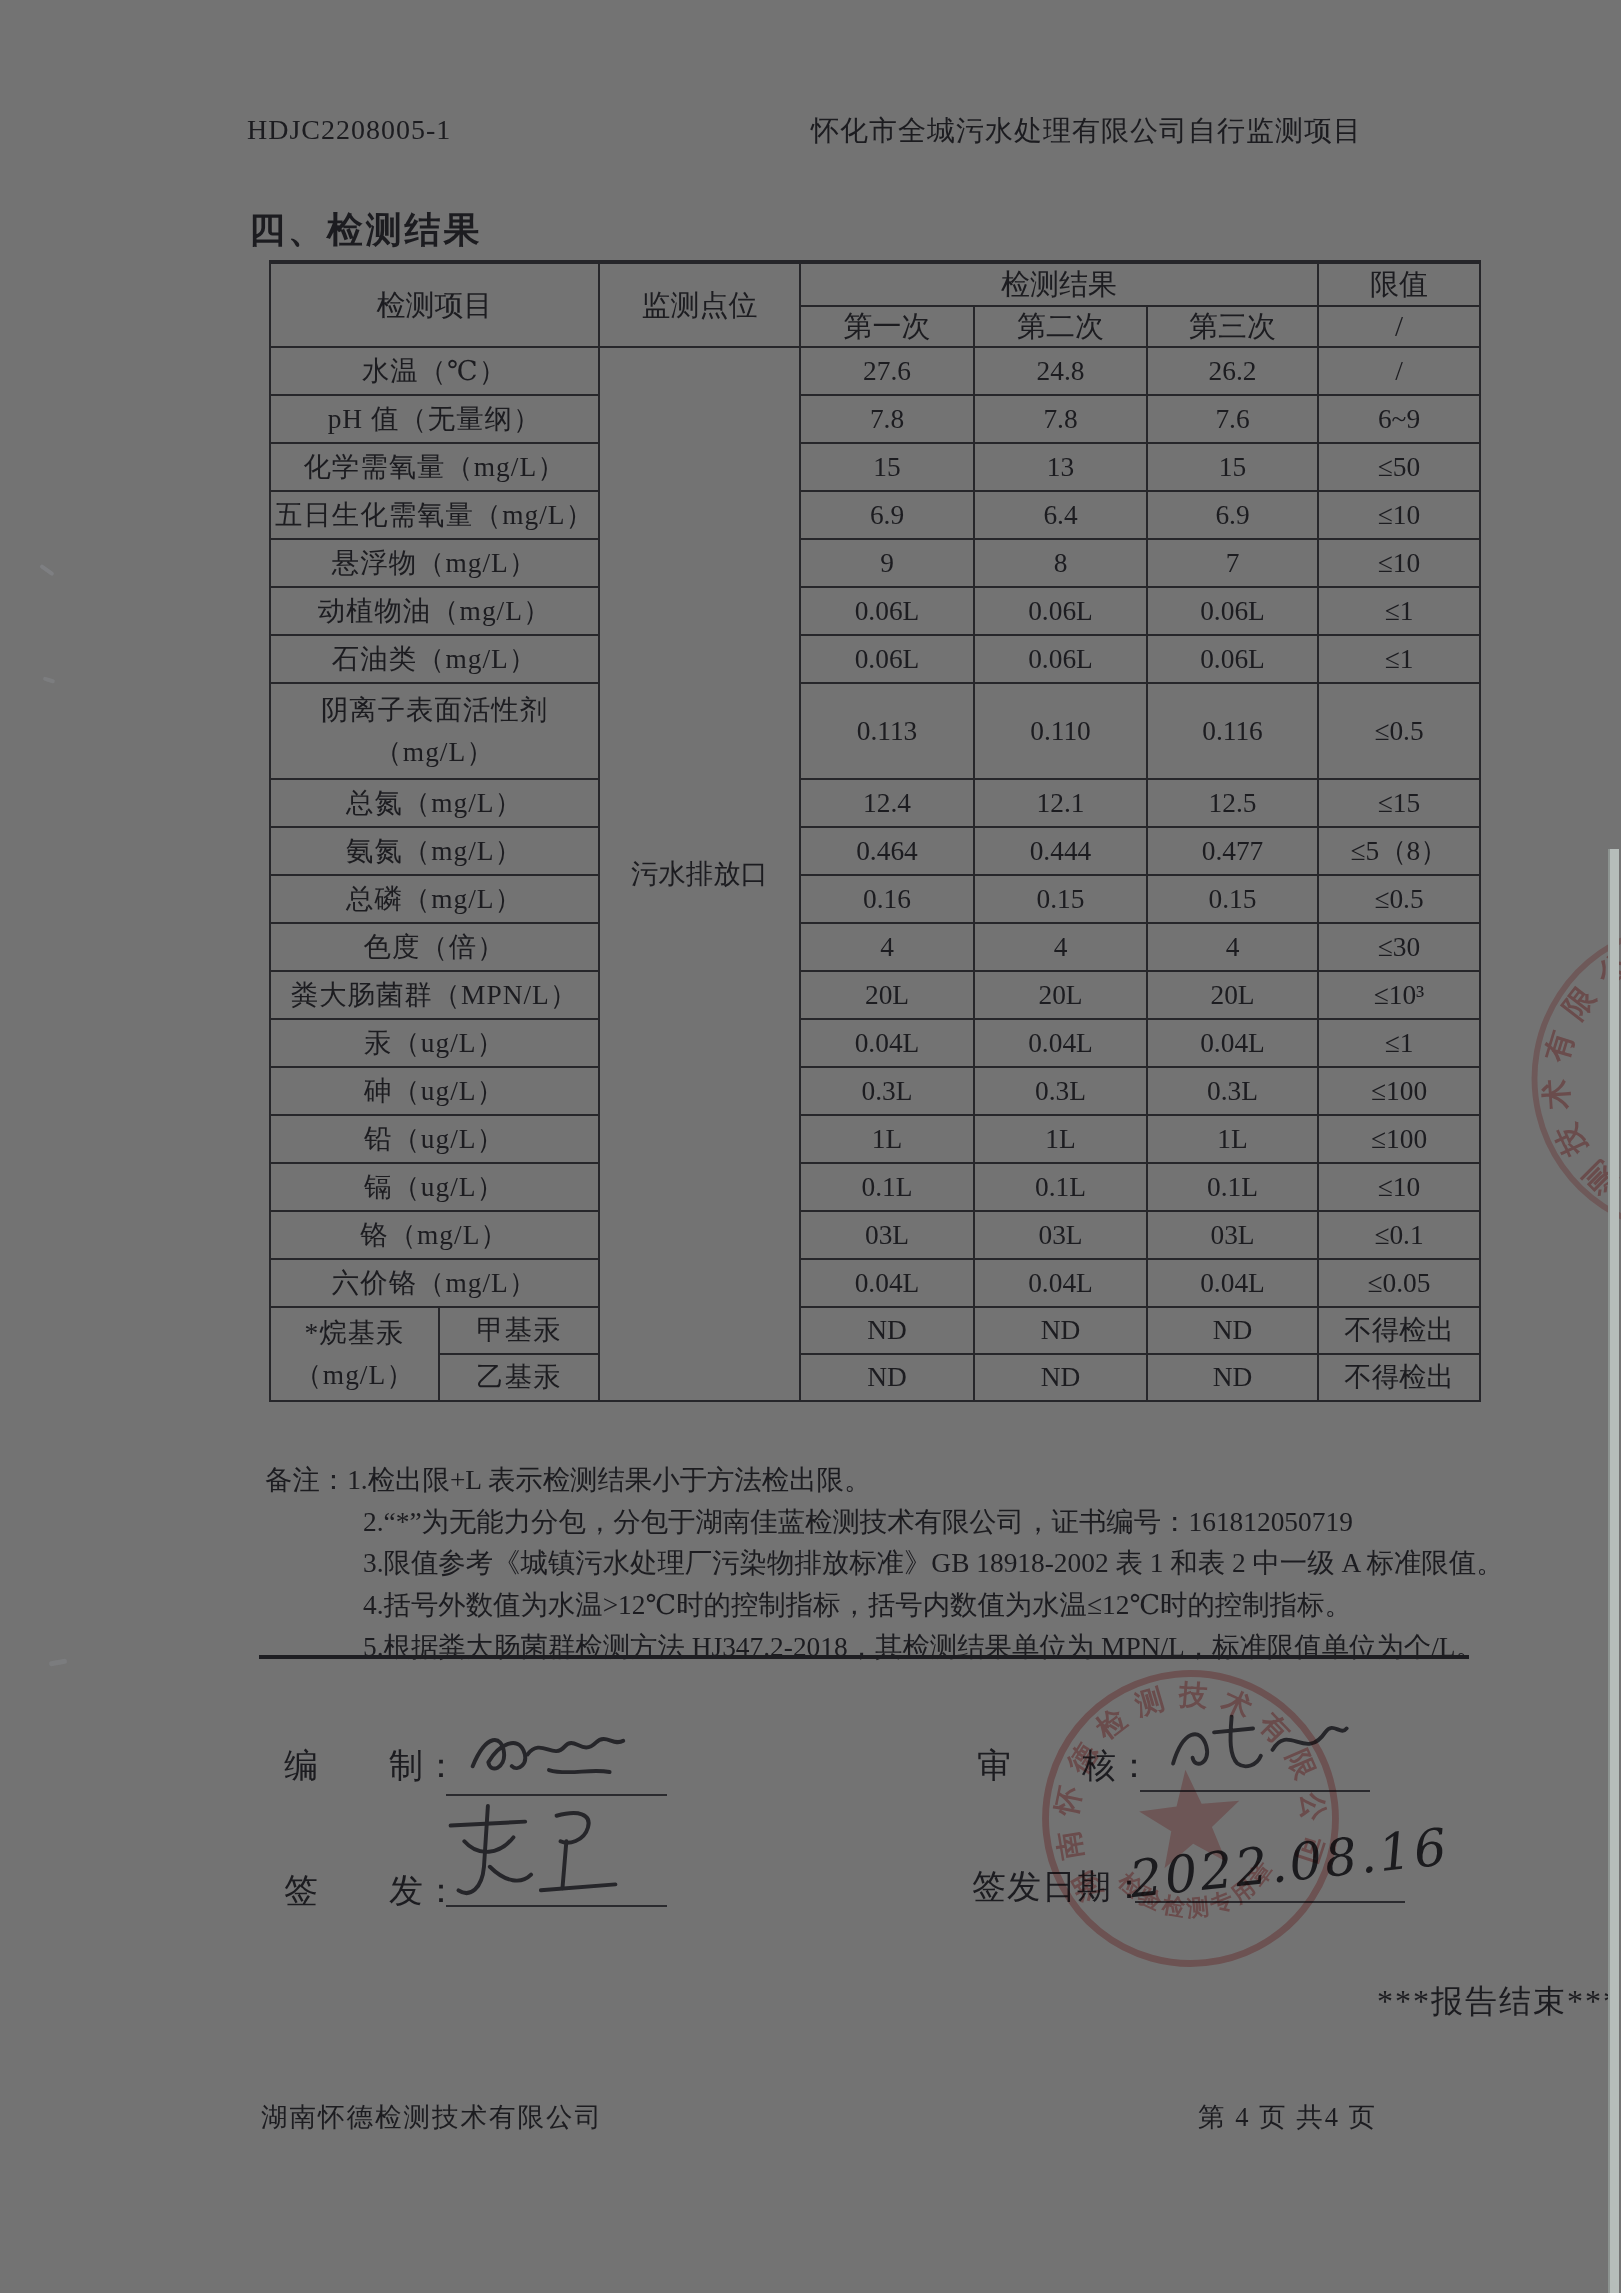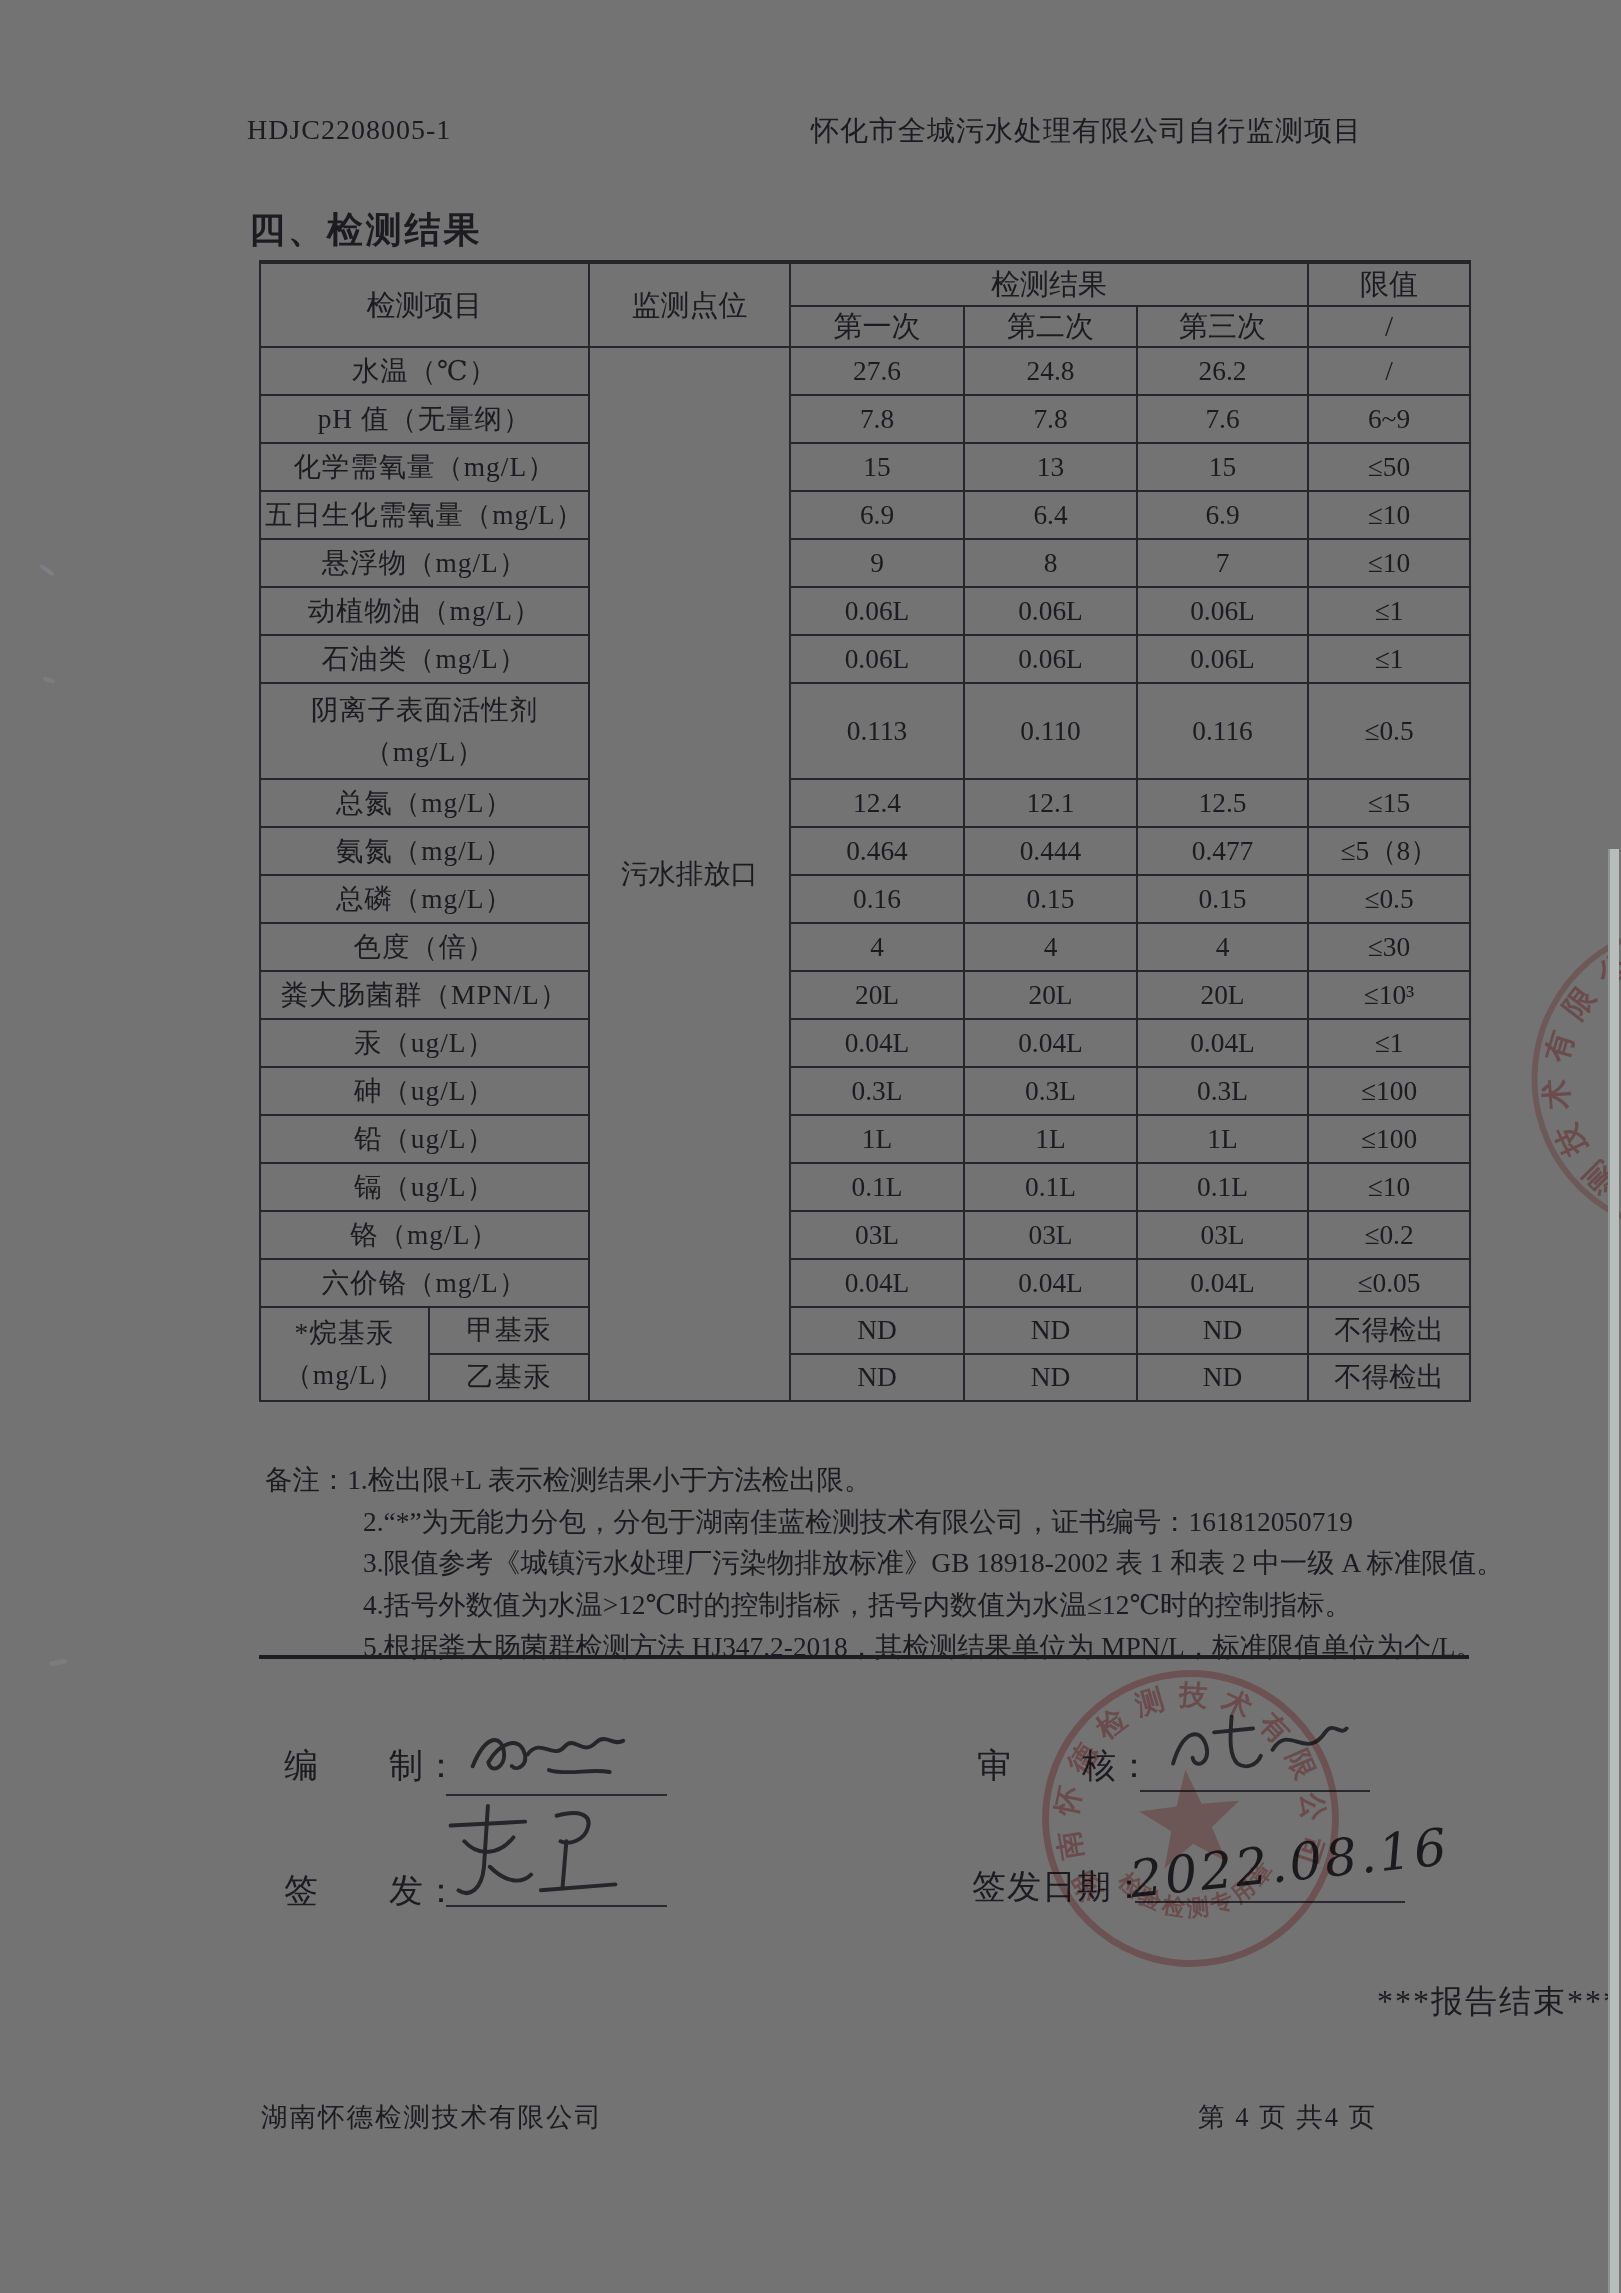--- a/index.html
+++ b/index.html
@@ -14,21 +14,21 @@
   }
   .abs{position:absolute;}
 
   
   .hdr-left{left:247px;top:114px;font-size:28px;letter-spacing:1px;}
   .hdr-right{right:259px;top:112px;font-size:28px;letter-spacing:1px;}
   .sec-title{left:249px;top:206px;font-size:36px;font-weight:bold;letter-spacing:2.9px;}
 
   
   table.rt{
-    position:absolute;left:259px;top:260px;width:1210px;
+    position:absolute;left:269px;top:260px;width:1210px;
     border-collapse:collapse;table-layout:fixed;
     font-size:27.4px;color:#1c1c20;
     border:2.9px solid #26262a;border-top:4.9px solid #26262a;border-bottom:2.9px solid #26262a;
   }
   .rt td{
     border:2px solid #26262a;text-align:center;vertical-align:middle;
     padding:0;line-height:1.25;overflow:hidden;
   }
   .rt tr.h1 td{height:41px;font-size:29px;}
   .rt tr.h2 td{height:39px;font-size:29px;border-bottom:2.9px solid #26262a;text-align:center;}
@@ -228,21 +228,21 @@
       <td>0.1L</td>
       <td>0.1L</td>
       <td>0.1L</td>
       <td>≤10</td>
     </tr>
     <tr class="r">
       <td colspan="2" class="item">铬（mg/L）</td>
       <td>03L</td>
       <td>03L</td>
       <td>03L</td>
-      <td>≤0.2</td>
+      <td>≤0.1</td>
     </tr>
     <tr class="r">
       <td colspan="2" class="item">六价铬（mg/L）</td>
       <td>0.04L</td>
       <td>0.04L</td>
       <td>0.04L</td>
       <td>≤0.05</td>
     </tr>
     <tr class="rs">
       <td rowspan="2" class="item two-line">

